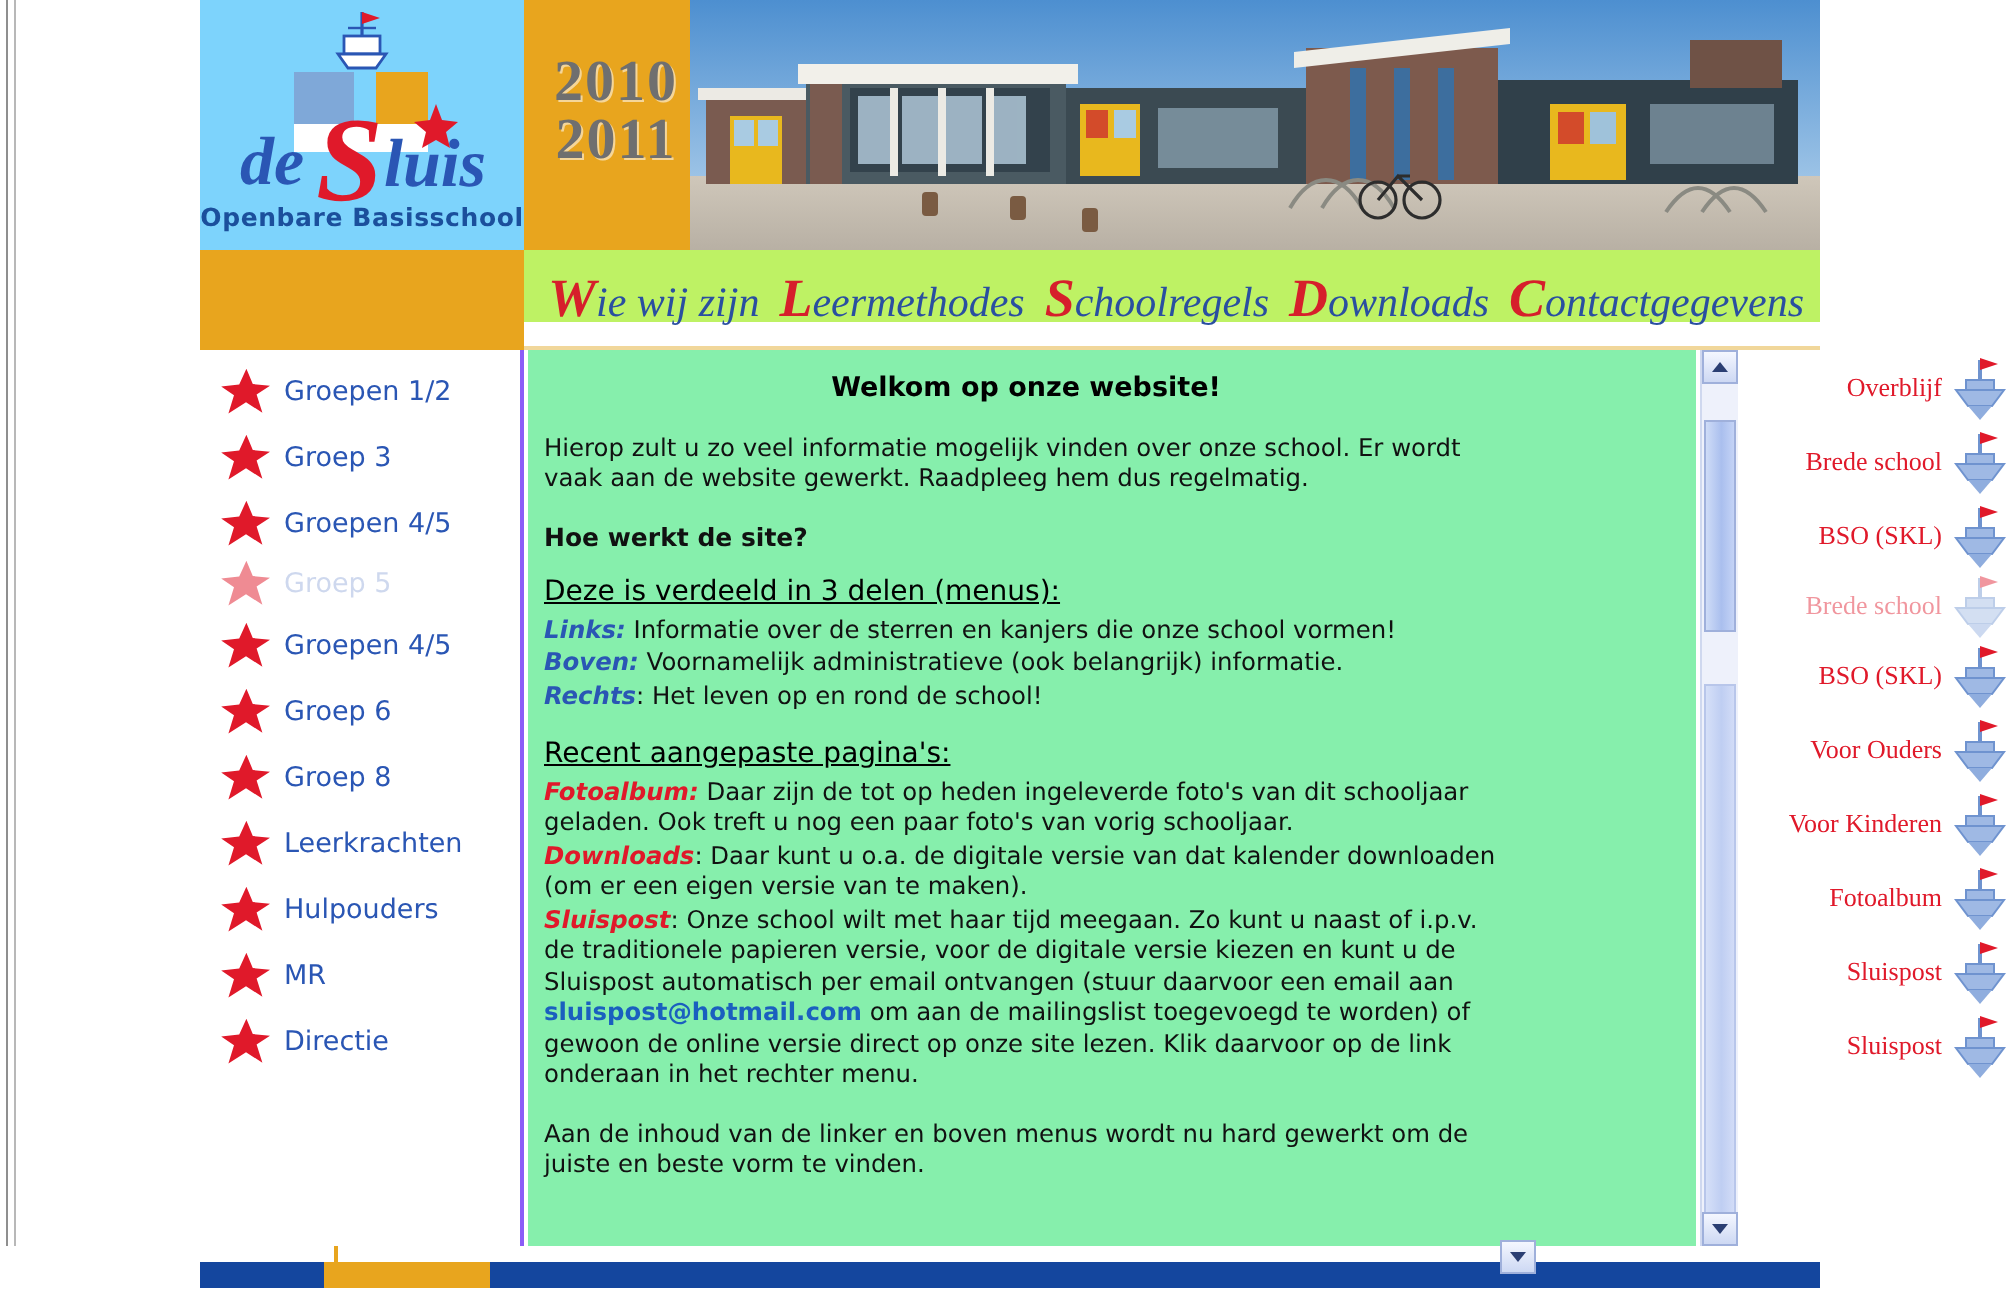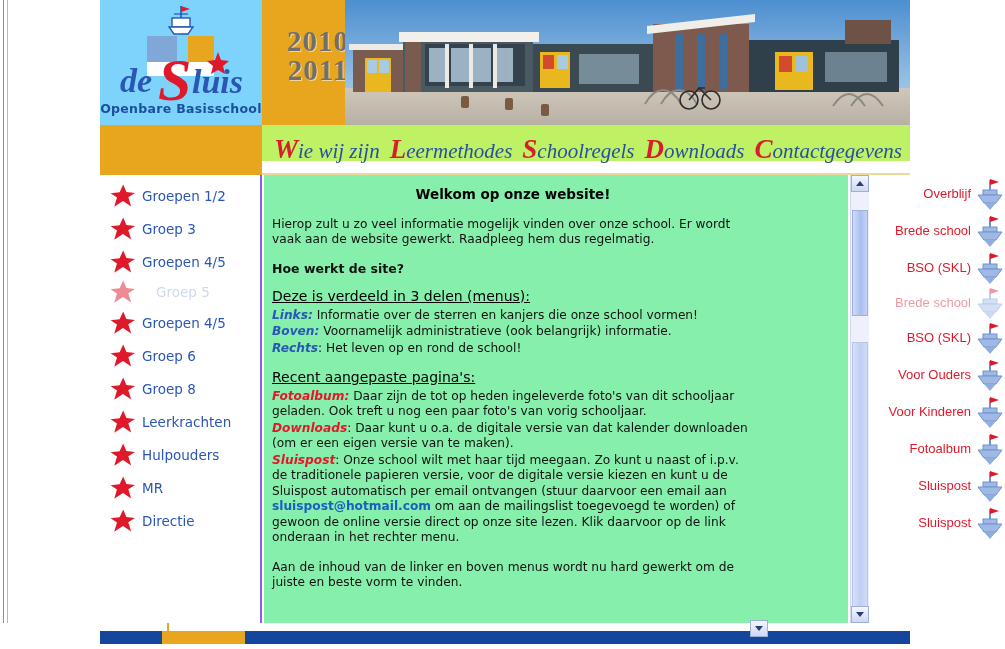--- a/index.html
+++ b/index.html
@@ -53,21 +53,21 @@
     font-size: 12.5px;
     color: #1b4f9c;
     letter-spacing: 0.3px;
   }
   .year-box {
     position: absolute; left: 162px; top: 0;
     width: 83px; height: 125px;
     background: #e8a51e;
   }
   .year-txt {
-    position: absolute; left: 10px; top: 27px; width: 92px;
+    position: absolute; left: 0; top: 27px; width: 92px;
     text-align: center;
     font-family: "Liberation Serif", serif;
     font-size: 29px;
     line-height: 29px;
     font-weight: bold;
     color: #6f6f6f;
     letter-spacing: 1px;
     text-shadow: 1px 1px 0 rgba(255,255,255,0.55);
   }
   .photo-box {
@@ -146,21 +146,21 @@
   .lrow .star { width: 26px; height: 26px; flex: 0 0 26px; }
   .lrow .ltxt {
     font-family: "DejaVu Sans", sans-serif;
     font-size: 13.5px;
     color: #2a56b4;
     margin-left: 6px;
     white-space: nowrap;
   }
   .lrow.ghost { opacity: 0.5; height: 28px; }
   .lrow.ghost .ltxt { opacity: 0.45; }
-  .lrow.clip { overflow: hidden; gap: 14px; }
+  .lrow.clip { overflow: hidden; }
 
   
   #mid-col {
     position: absolute; left: 164px; top: 0;
     width: 584px; height: 448px;
     background: #86efac;
     box-sizing: border-box;
   }
   .content {
     position: absolute; left: 8px; top: 4px;
@@ -262,21 +262,21 @@
   }
   .rrow {
     height: 37px;
     display: flex;
     align-items: center;
     justify-content: flex-end;
     padding-right: 4px;
     cursor: pointer;
   }
   .rrow .rtxt {
-    font-family: Liberation Sans, sans-serif;
+    font-family: Liberation Serif, serif;
     font-size: 13px;
     color: #e0192a;
     white-space: nowrap;
     margin-right: 3px;
   }
   .rrow .boat { width: 32px; height: 34px; flex: 0 0 32px; }
   .rrow.ghost { opacity: 0.45; height: 33px; overflow: hidden; }
 
   
   #footer {

